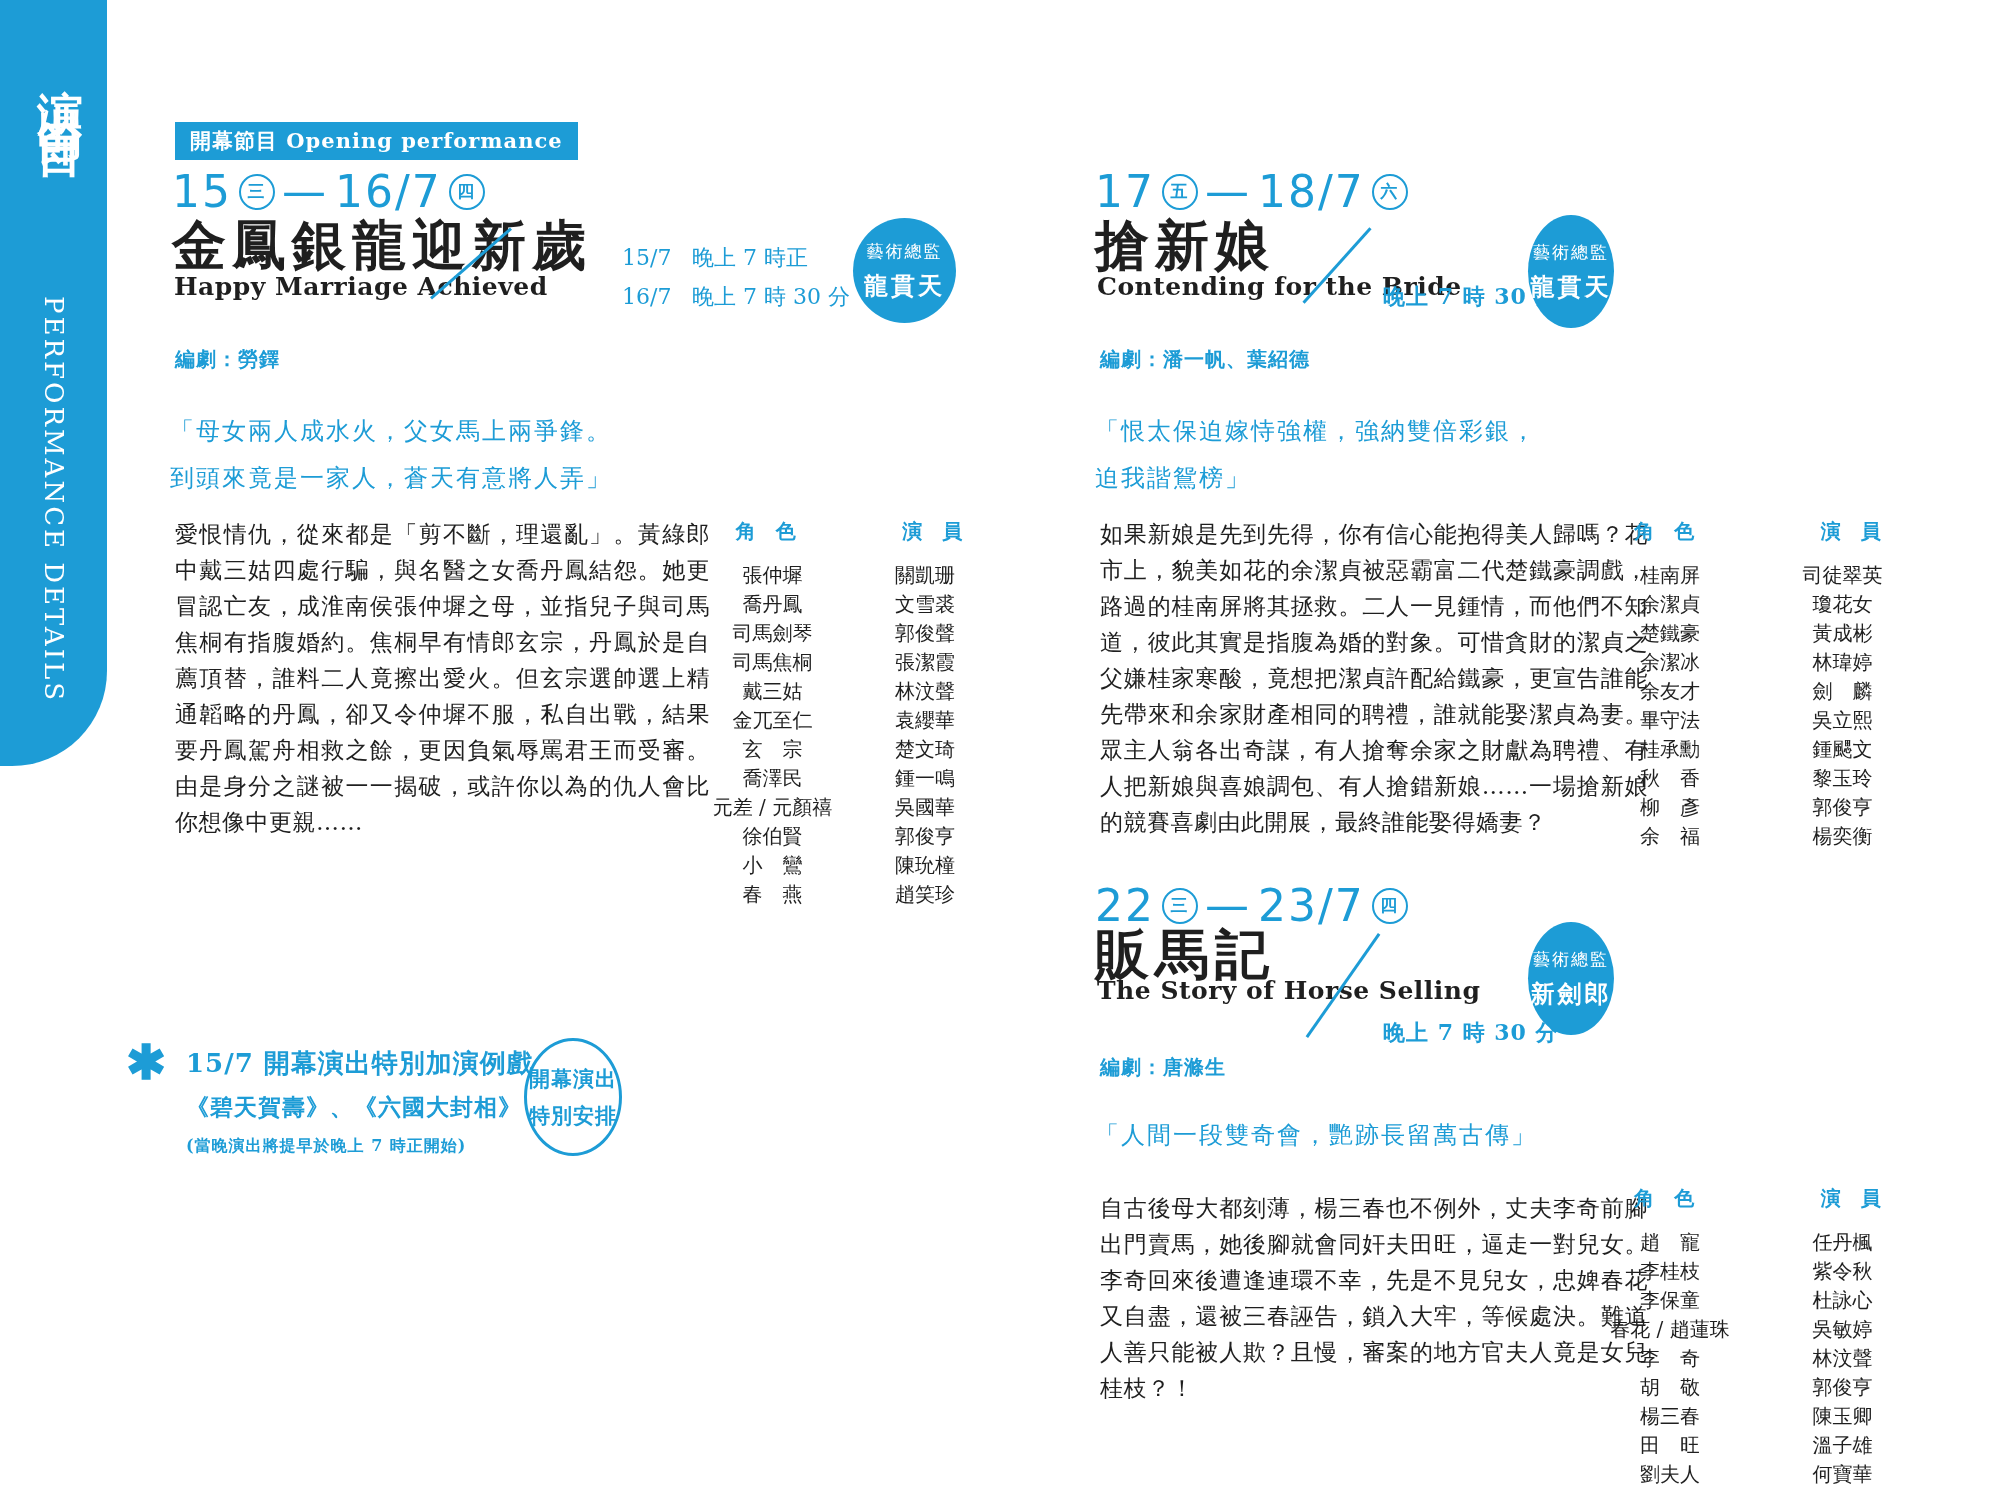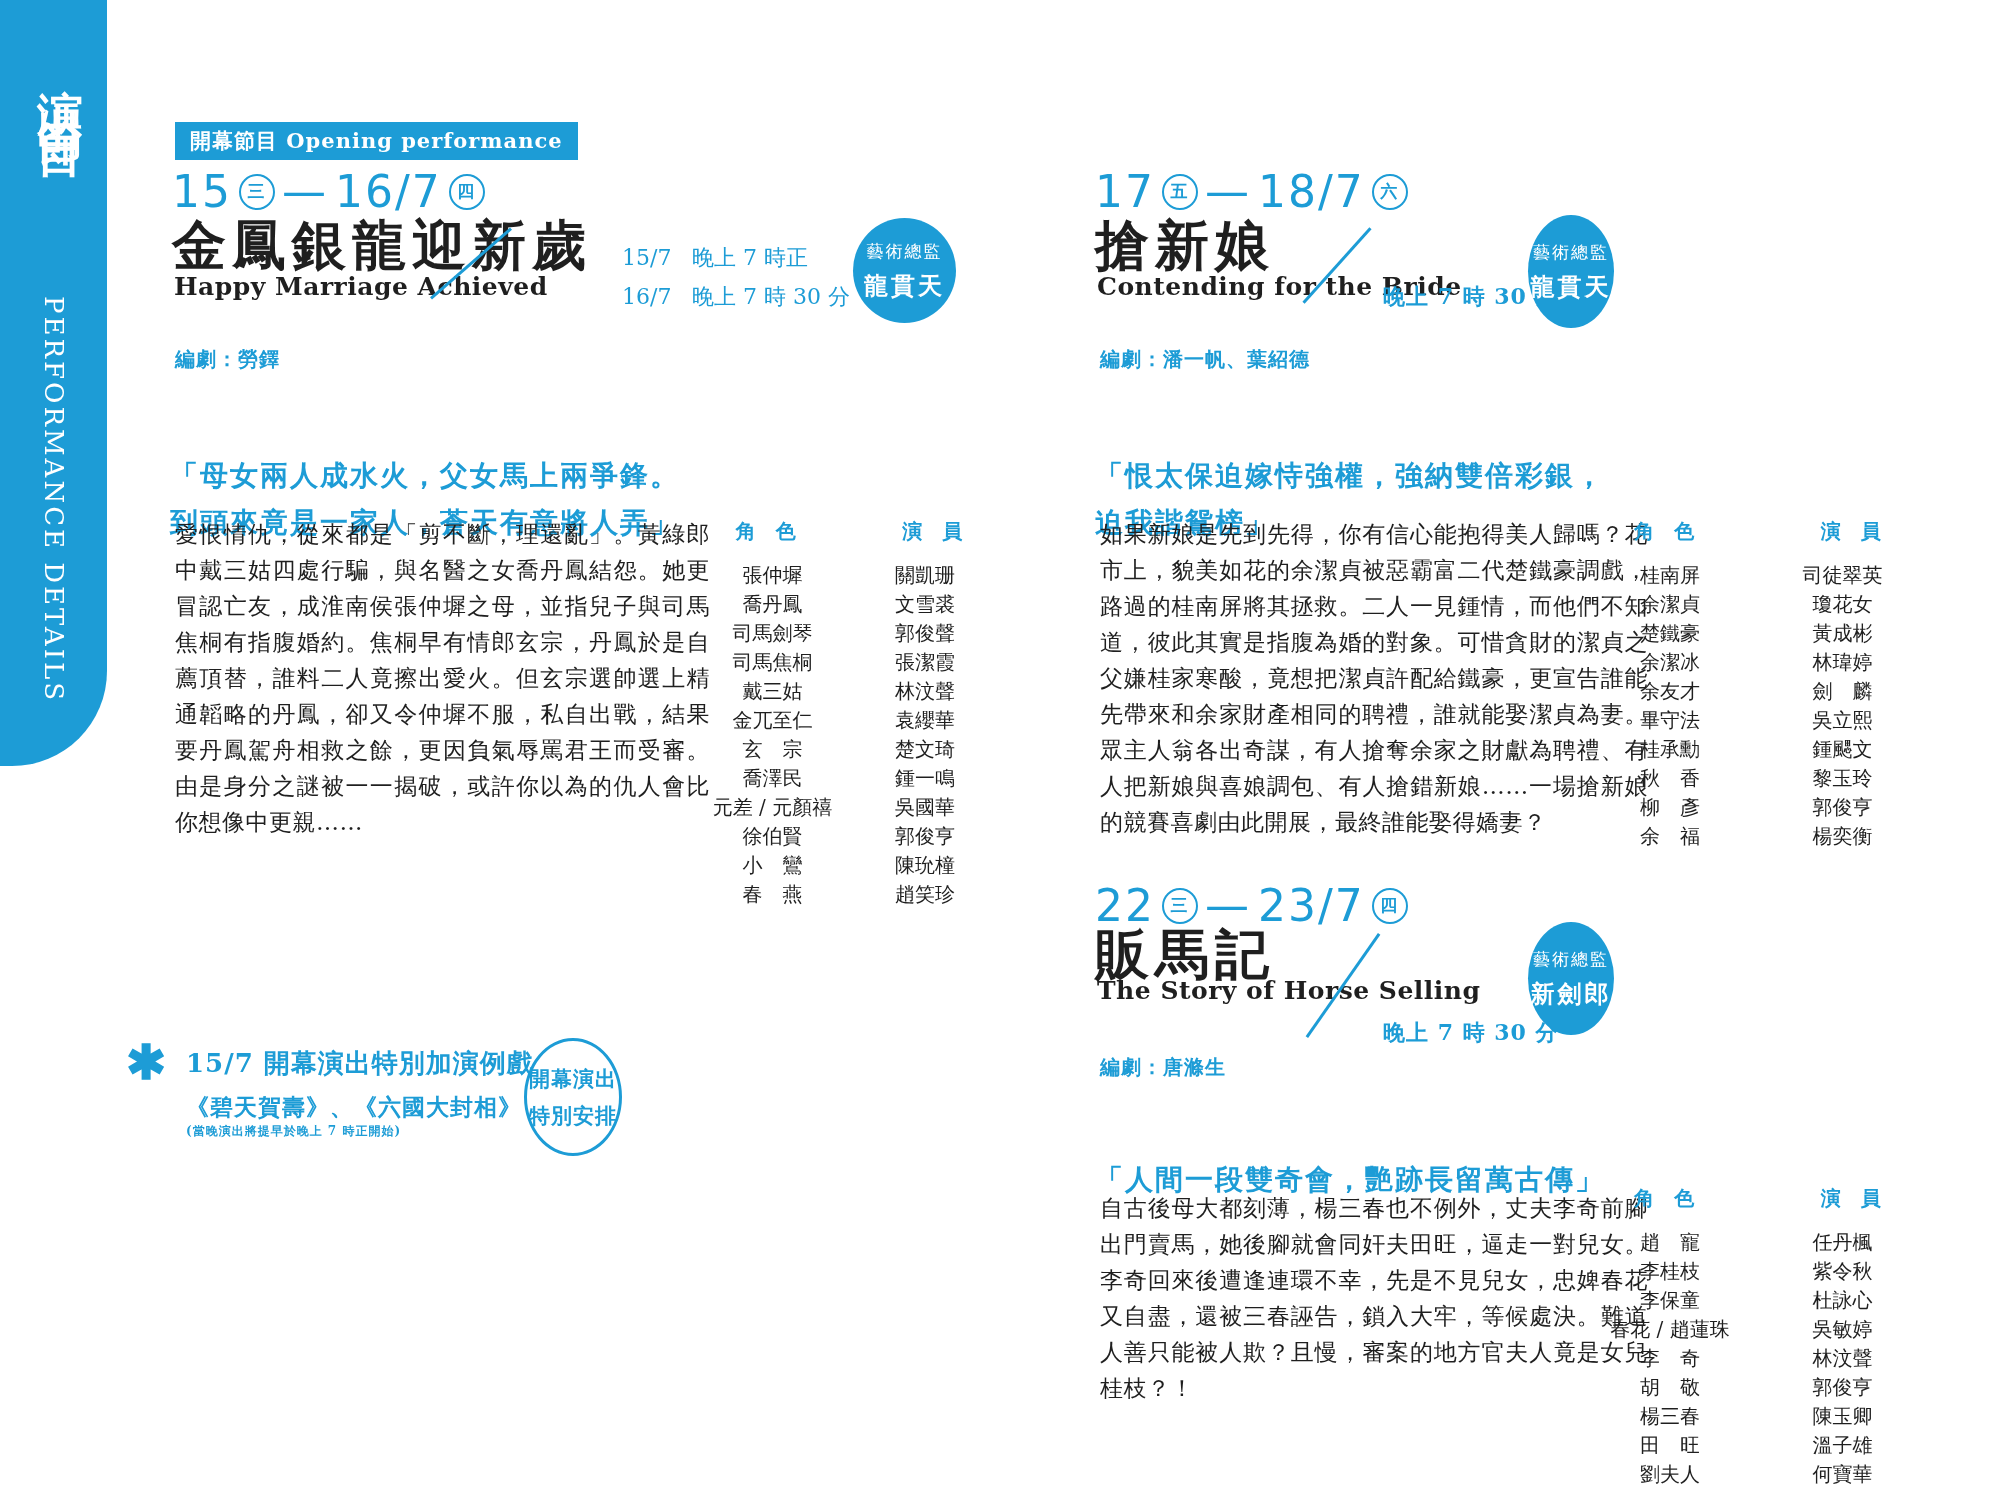--- a/index.html
+++ b/index.html
@@ -26,37 +26,37 @@
   .slash{position:absolute;height:3px;background:var(--blue);transform-origin:center;}
   .times{position:absolute;color:var(--blue);font-weight:400;font-size:22px;line-height:39px;}
   .time-row{display:flex;gap:20px;}
   .time-row .d{min-width:50px;}
   .time-single{position:absolute;color:var(--blue);font-weight:700;font-size:22px;letter-spacing:1px;}
   .dir-badge{position:absolute;background:var(--blue);border-radius:50%;color:#fff;display:flex;
              flex-direction:column;align-items:center;justify-content:center;gap:7px;text-align:center;}
   .dir-badge .lbl{font-size:17px;letter-spacing:2px;}
   .dir-badge .nm{font-size:24px;font-weight:600;letter-spacing:3px;}
   .playwright{position:absolute;color:var(--blue);font-weight:700;font-size:20px;letter-spacing:1px;}
-  .quote{position:absolute;color:var(--blue);font-weight:700;font-size:28px;line-height:47px;letter-spacing:2px;margin-top:44px;}
+  .quote{position:absolute;color:var(--blue);font-weight:400;font-size:24px;line-height:47px;letter-spacing:2px;}
   .synopsis{position:absolute;font-size:23px;line-height:36px;text-align:justify;letter-spacing:0.5px;}
   
   .cast{position:absolute;font-size:20px;}
   .cast-header{display:flex;align-items:flex-start;height:29px;color:var(--blue);font-weight:700;margin-bottom:14px;}
   .cast-header .hline{flex:1;height:2px;background:var(--blue);margin:0 14px;}
   .cast-row{display:flex;align-items:center;height:29px;}
   .cast-row span{text-align:center;white-space:nowrap;}
   .c1 .role-h,.c1 .role{width:145px;} .c1 .actor-h,.c1 .actor{width:160px;}
   .c2 .role-h,.c2 .role{width:140px;} .c2 .actor-h,.c2 .actor{width:205px;}
   .cast-header .role-h,.cast-header .actor-h{text-align:center;}
   
   .note-asterisk{position:absolute;left:126px;top:1038px;font-size:48px;color:var(--blue);font-weight:700;line-height:1;}
   .note-lines{position:absolute;left:186px;top:1046px;color:var(--blue);font-weight:700;}
   .note-l1{font-size:26px;letter-spacing:1px;}
   .note-l2{font-size:23px;letter-spacing:1px;margin-top:11px;}
-  .note-l3{font-size:12px;letter-spacing:1px;}
+  .note-l3{font-size:16px;letter-spacing:1px;margin-top:13px;}
   .note-badge{position:absolute;left:524px;top:1038px;width:92px;height:112px;border:3px solid var(--blue);
               border-radius:50%;color:var(--blue);display:flex;flex-direction:column;align-items:center;
               justify-content:center;gap:9px;font-weight:700;font-size:21px;letter-spacing:1px;}
 </style>
 </head>
 <body>
 
 <div class="page">
 
   <div class="sidebar">

